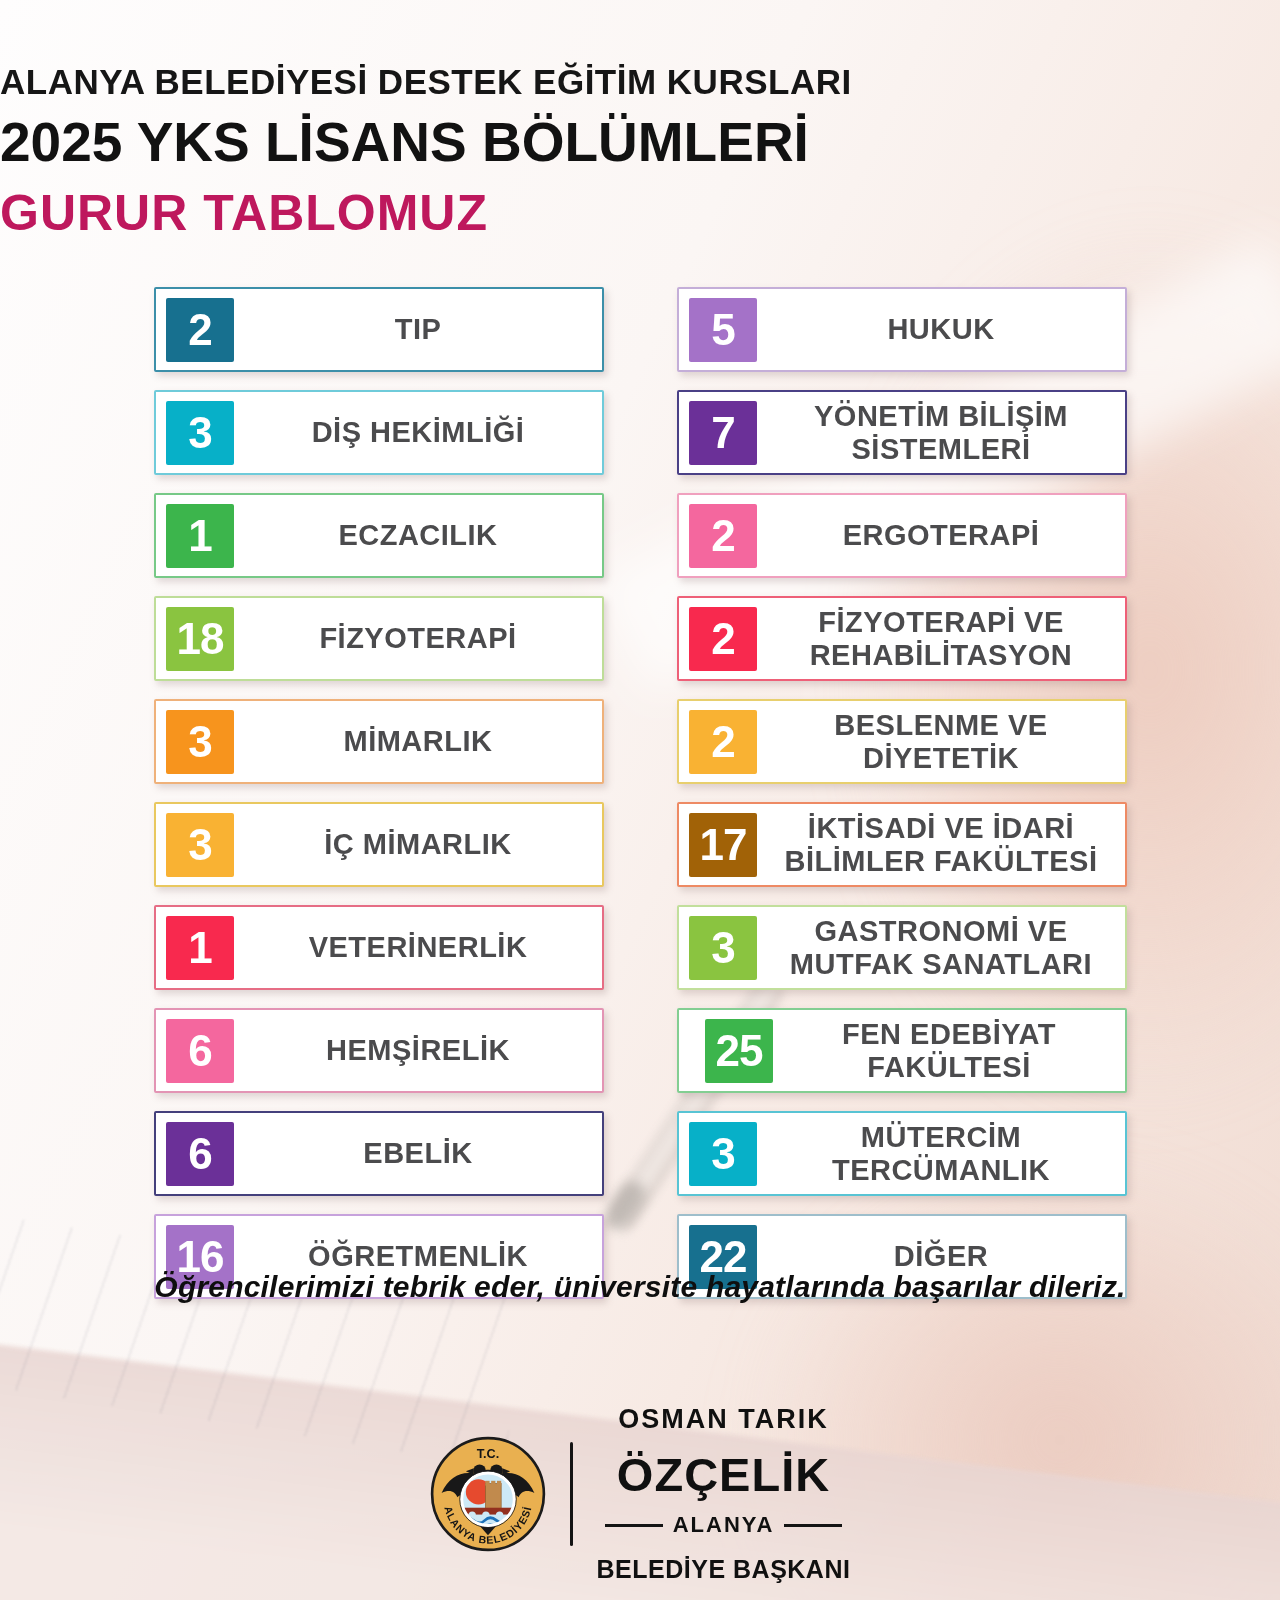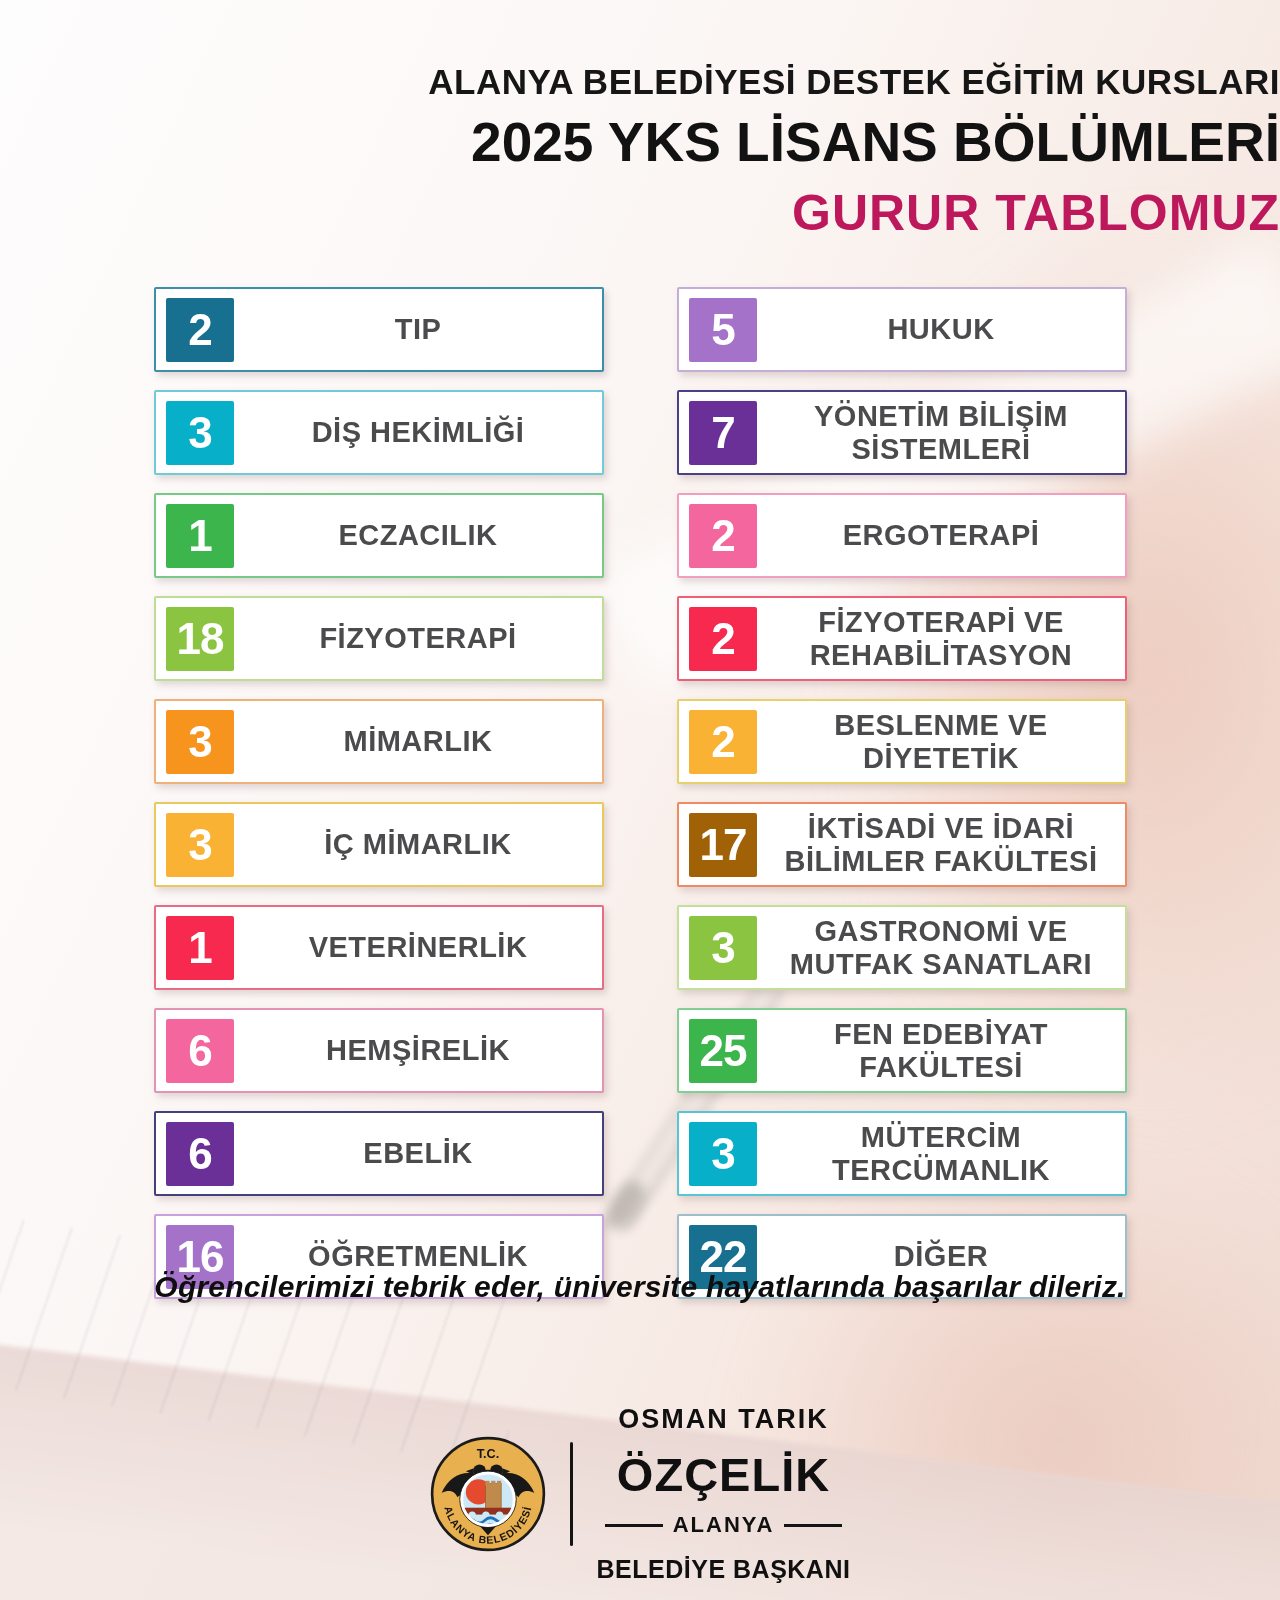--- a/index.html
+++ b/index.html
@@ -25,21 +25,21 @@
     background:repeating-linear-gradient(100deg,transparent 0 46px,rgba(120,120,135,.35) 46px 48px);}
   .pen-body{position:absolute;left:598px;top:930px;width:30px;height:300px;
     background:linear-gradient(90deg,#c7bfba,#f0ebe7 55%,#b3a9a3);
     border-radius:15px;transform:rotate(33deg);transform-origin:bottom center;
     filter:blur(5px);opacity:.5;}
   .pen-tip{position:absolute;left:612px;top:1180px;width:26px;height:52px;
     background:#8d8781;border-radius:40% 40% 60% 60%;transform:rotate(33deg);
     filter:blur(6px);opacity:.45;}
 
   
-  .header{position:absolute;top:62px;left:0;width:100%;text-align:right;z-index:3;}
+  .header{position:absolute;top:62px;left:0;width:100%;text-align:left;z-index:3;}
   .h-line1{font-size:35px;font-weight:800;color:#161616;letter-spacing:.5px;margin:0;}
   .h-line2{font-size:55px;font-weight:800;color:#121212;letter-spacing:0;margin:8px 0 0 0;}
   .h-line3{font-size:50px;font-weight:800;letter-spacing:1px;margin:10px 0 0 0;}
 
   
   .grid{position:absolute;top:287px;left:154px;width:973px;display:flex;gap:73px;z-index:3;}
   .col{display:flex;flex-direction:column;gap:18px;width:450px;}
   .row{height:85px;background:#ffffff;border:2px solid #ccc;border-radius:2px;
        display:flex;align-items:center;box-sizing:border-box;
        box-shadow:3px 4px 7px rgba(140,110,110,.25);}
@@ -172,21 +172,21 @@
     <div class="label">İKTİSADİ VE İDARİ
 BİLİMLER FAKÜLTESİ</div>
   </div>
 
   <div class="row" style="border-color: rgb(194, 223, 156);">
     <div class="badge" style="background: rgb(138, 196, 64);">3</div>
     <div class="label">GASTRONOMİ VE
 MUTFAK SANATLARI</div>
   </div>
 
-  <div class="row" style="border-color: rgb(131, 206, 146);">
+  <div class="row" style="border-color: rgb(131, 206, 146); padding-left: 16px;">
     <div class="badge" style="background: rgb(60, 181, 76);">25</div>
     <div class="label">FEN EDEBİYAT
 FAKÜLTESİ</div>
   </div>
 
   <div class="row" style="border-color: rgb(88, 196, 212);">
     <div class="badge" style="background: rgb(7, 176, 200);">3</div>
     <div class="label">MÜTERCİM
 TERCÜMANLIK</div>
   </div>

